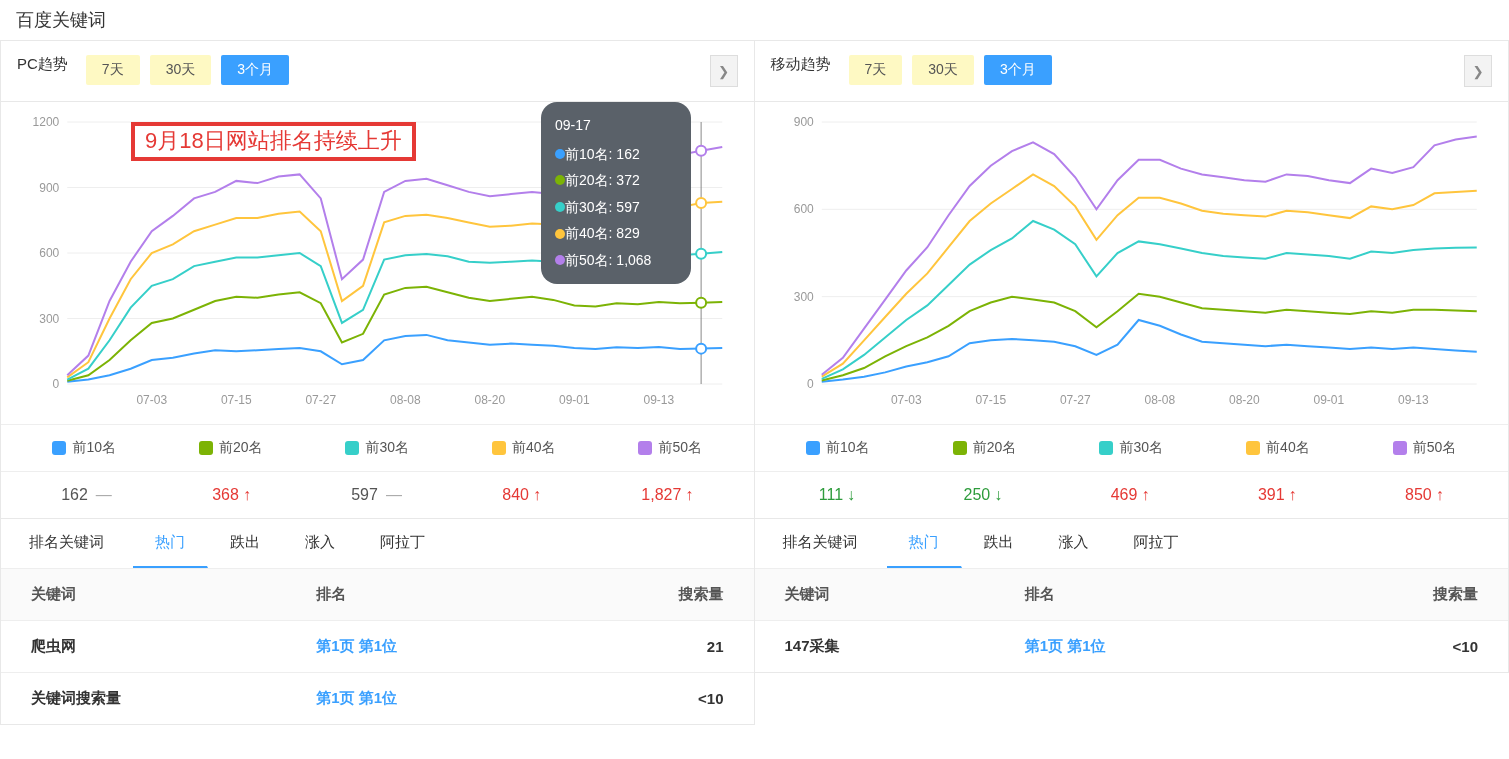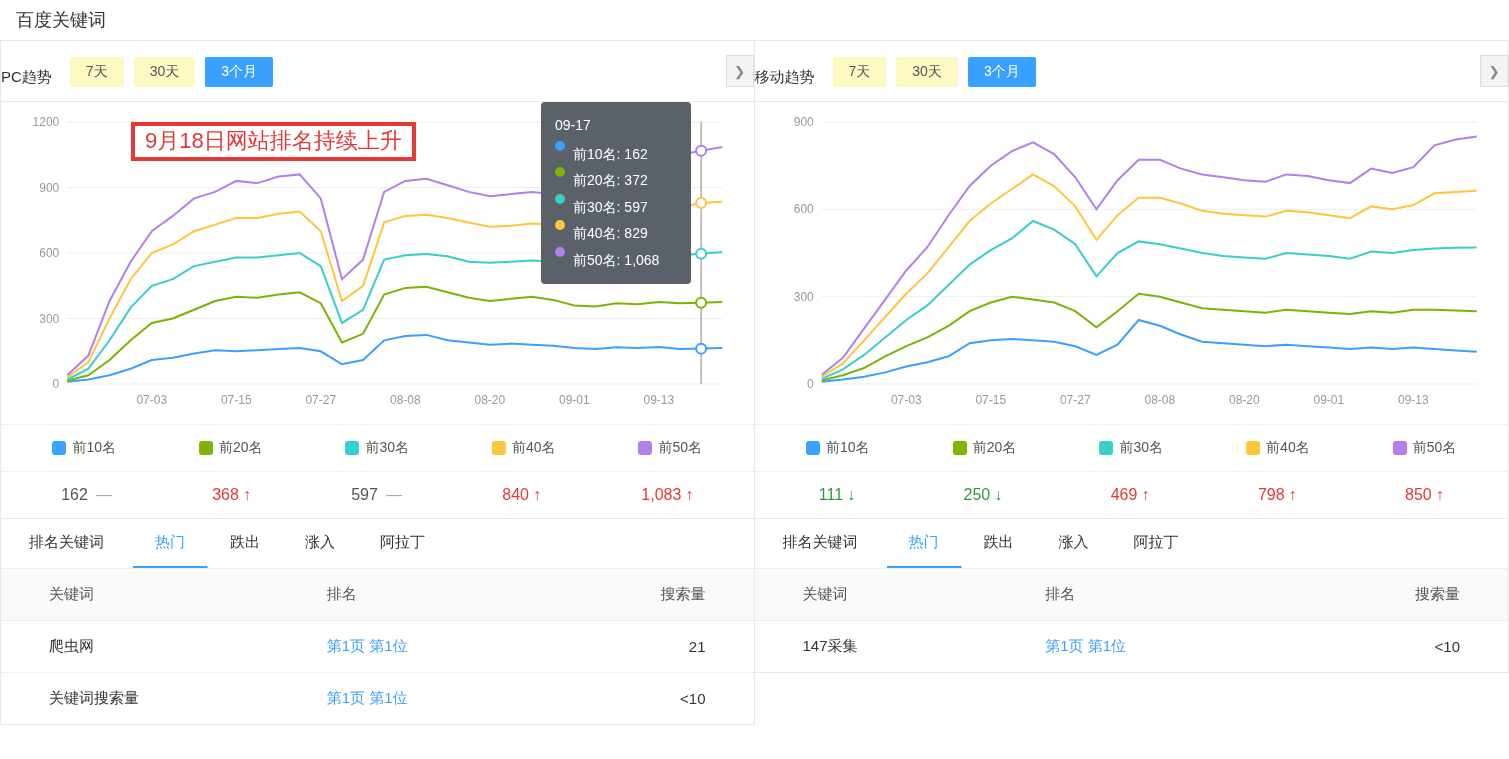--- a/index.html
+++ b/index.html
@@ -2,49 +2,49 @@
 <html><head>
 <meta charset="utf-8">
 <style>
 *{box-sizing:border-box;margin:0;padding:0;font-family:"Microsoft YaHei","PingFang SC",Arial,sans-serif}
 body{background:#fff;color:#333;width:1509px}
 .page-title{font-size:18px;padding:8px 16px;border-bottom:1px solid #e8e8e8;color:#333;font-weight:400}
 .panels{display:flex;gap:0}
 .panel{width:50%;padding:0}
 .panel-inner{border:1px solid #e8e8e8;border-top:none}
 .panel.right .panel-inner{border-left:none}
-.panel-header{display:flex;align-items:flex-end;gap:10px;padding:14px 0;border-bottom:1px solid #e8e8e8}
+.panel-header{display:flex;align-items:flex-start;gap:10px;padding:14px 16px;border-bottom:1px solid #e8e8e8}
 .panel-header .title{font-size:15px;color:#333;margin-right:8px}
 .range-btn{font-size:14px;padding:6px 16px;background:#fef9c3;border:none;color:#555;border-radius:2px;cursor:pointer}
 .range-btn.active{background:#3aa0ff;color:#fff}
 .next-btn{margin-left:auto;background:#f3f3f3;border:1px solid #ddd;width:28px;height:32px;display:flex;align-items:center;justify-content:center;cursor:pointer;color:#888}
 .chart-wrap{position:relative;padding:10px 16px 8px}
 svg.chart{width:100%;height:300px}
 .annot-box{position:absolute;border:4px solid #e53935;color:#e53935;font-size:22px;font-weight:500;padding:0 10px;background:transparent;line-height:1.4}
-.tooltip{position:absolute;background:#5a6169;color:#fff;font-size:14px;border-radius:4px;padding:10px 14px;line-height:1.9;min-width:150px}
+.tooltip{position:absolute;background:#5a6169;color:#fff;font-size:14px;border-radius:16px;padding:10px 14px;line-height:1.9;min-width:150px}
 .tooltip .tt-date{font-size:14px;margin-bottom:2px}
-.tooltip .tt-row{display:flex;gap:8px}
+.tooltip .tt-row{display:flex;align-items:center;}
 .tooltip .dot{width:10px;height:10px;border-radius:50%;display:inline-block}
 .legend{display:flex;justify-content:space-around;padding:14px 10px;border-top:1px solid #eee}
 .legend .item{display:flex;align-items:center;gap:6px;font-size:14px;color:#555}
 .legend .sq{width:14px;height:14px;border-radius:3px;display:inline-block}
 .stats{display:flex;justify-content:space-around;padding:14px 10px;border-top:1px solid #eee}
 .stats .stat{font-size:16px;display:flex;align-items:center;gap:4px}
 .stat.gray{color:#555}
 .stat.red{color:#e53935}
 .stat.green{color:#2e9c3c}
 .arrow-up::after{content:"\2191";font-weight:bold}
 .arrow-down::after{content:"\2193";font-weight:bold}
 .dash::after{content:"\2014";color:#aaa;margin-left:4px}
 .tabs{display:flex;border-top:1px solid #e8e8e8}
 .tab{font-size:15px;padding:14px 22px;color:#333;border-right:1px solid transparent;cursor:pointer}
 .tab.active{color:#3aa0ff;border-bottom:2px solid #3aa0ff}
 .tab.first{padding-left:28px;padding-right:28px}
 .table{width:100%;border-collapse:collapse}
-.table th,.table td{text-align:left;padding:16px 48px;font-size:15px;font-weight:400;border-top:1px solid #eee}
+.table th,.table td{text-align:left;padding:16px 30px;font-size:15px;font-weight:700;border-top:1px solid #eee}
 .table th{color:#555;background:#fafafa}
 .table td{color:#333}
 .table td.rank a{color:#3aa0ff;text-decoration:none}
 .table th:nth-child(2),.table td:nth-child(2){text-align:left}
 .table th:nth-child(3),.table td:nth-child(3){text-align:right}
 .series{fill:none;stroke-width:2}
 .vline{stroke:#888;stroke-width:1}
 </style>
 </head>
 <body>
@@ -142,21 +142,21 @@
           <div class="item">
             <span class="sq" style="background:#b37feb"></span>
             <span>前50名</span>
           </div>
         </div>
       <div class="stats" id="stats-pc">
           <div class="stat gray dash">162 </div>
           <div class="stat red arrow-up">368 </div>
           <div class="stat gray dash">597 </div>
           <div class="stat red arrow-up">840 </div>
-          <div class="stat red arrow-up">1,083 </div>
+          <div class="stat red arrow-up">1,827 </div>
         </div>
 
       <div class="tabs" id="tabs-pc">
           <div class="tab first">排名关键词</div>
           <div class="tab active">热门</div>
           <div class="tab">跌出</div>
           <div class="tab">涨入</div>
           <div class="tab">阿拉丁</div>
         </div>
 
@@ -240,21 +240,21 @@
           </div>
           <div class="item">
             <span class="sq" style="background:#b37feb"></span>
             <span>前50名</span>
           </div>
         </div>
       <div class="stats" id="stats-mobile">
           <div class="stat green arrow-down">111 </div>
           <div class="stat green arrow-down">250 </div>
           <div class="stat red arrow-up">469 </div>
-          <div class="stat red arrow-up">798 </div>
+          <div class="stat red arrow-up">391 </div>
           <div class="stat red arrow-up">850 </div>
         </div>
 
       <div class="tabs" id="tabs-mobile">
           <div class="tab first">排名关键词</div>
           <div class="tab active">热门</div>
           <div class="tab">跌出</div>
           <div class="tab">涨入</div>
           <div class="tab">阿拉丁</div>
         </div>

